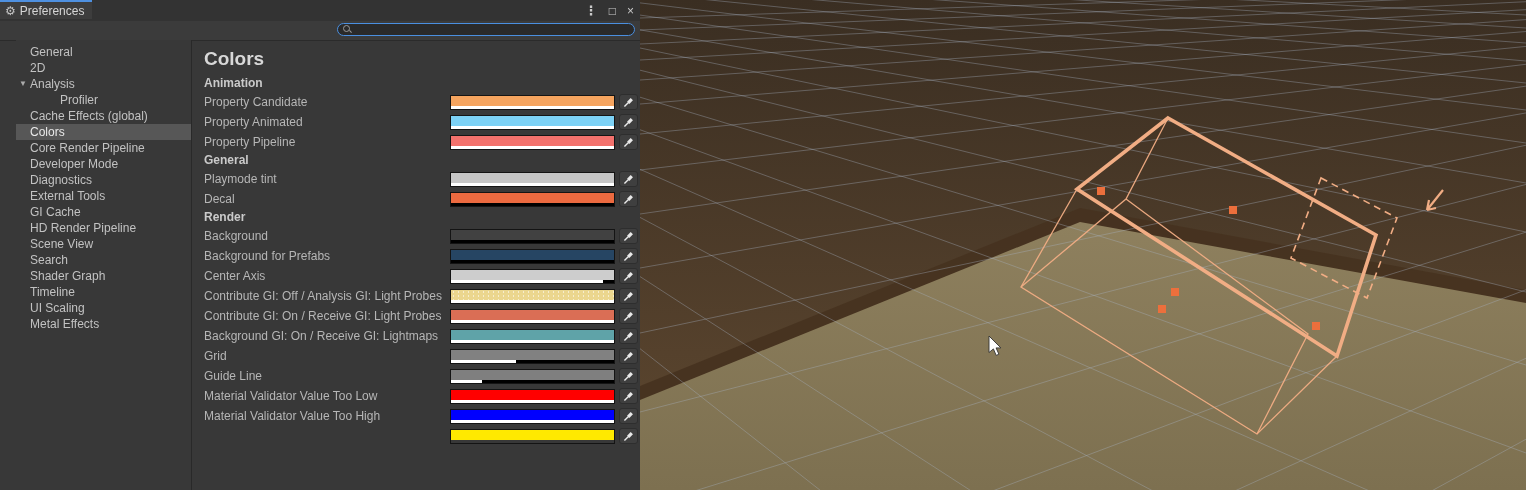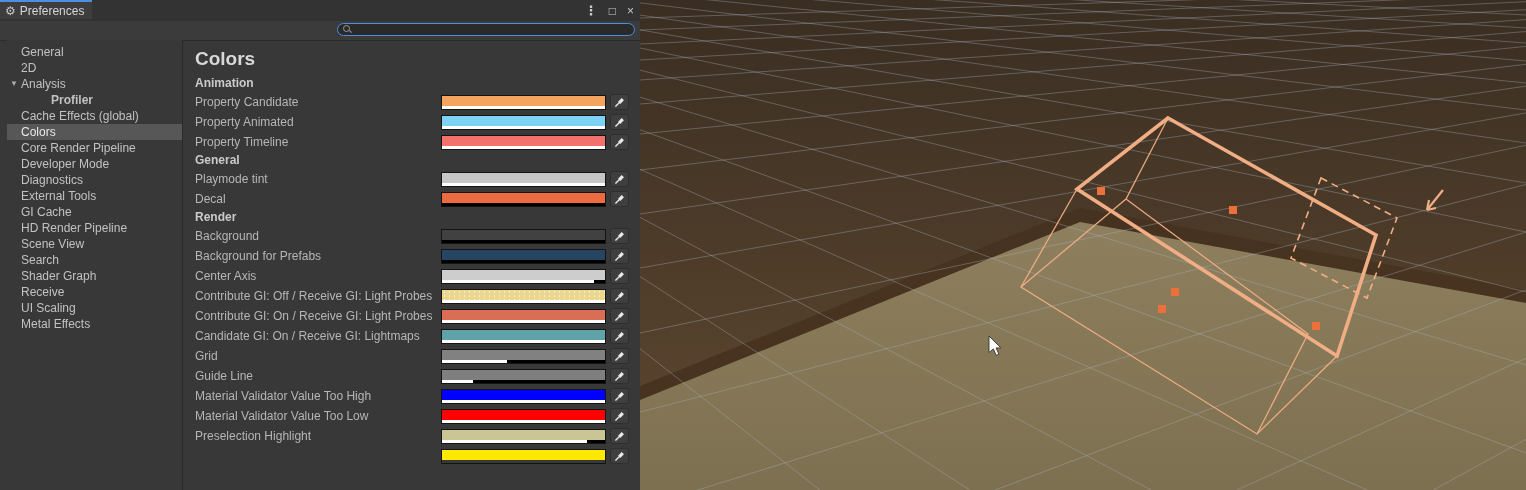--- a/index.html
+++ b/index.html
@@ -15,24 +15,24 @@
   .win-controls{position:absolute;right:6px;top:0;height:21px;display:flex;align-items:center;gap:11px;}
   .wc{color:#c9c9c9;font-size:12px;line-height:1;cursor:default;}
   .wc.menu{font-size:13px;font-weight:bold;}
   .toolbar{position:relative;height:19px;background:#3b3b3b;border-bottom:1px solid #2b2b2b;box-sizing:content-box;}
   .search{position:absolute;left:337px;top:2px;width:298px;height:13px;background:#2a2a2a;
           border:1px solid #4a8fe0;border-radius:8px;display:flex;align-items:center;padding-left:5px;box-sizing:border-box;}
   .mag{position:relative;width:9px;height:9px;}
   .mag::before{content:"";position:absolute;left:0;top:0;width:5px;height:5px;border:1px solid #9a9a9a;border-radius:50%;}
   .mag::after{content:"";position:absolute;left:6px;top:6px;width:3px;height:1px;background:#9a9a9a;transform:rotate(45deg);}
   .search-text{font-size:11px;color:#888;padding-left:4px;}
-  .body{position:absolute;top:40px;left:7px;width:678px;height:450px;display:flex;overflow:hidden;}
+  .body{position:absolute;top:40px;left:16px;width:678px;height:450px;display:flex;overflow:hidden;}
   .sidebar{width:176px;flex:0 0 176px;border-right:1px solid #292929;padding-top:4px;box-sizing:border-box;background:#383838;}
   .side-item{position:relative;height:16px;line-height:16px;font-size:12px;color:#c2c2c2;padding-left:14px;white-space:nowrap;}
-  .side-item.child{padding-left:44px;font-weight:bold;}
+  .side-item.child{padding-left:44px;}
   .side-item.selected{background:#575757;color:#e9e9e9;}
   .fold{position:absolute;left:3px;top:4px;font-size:8px;color:#ababab;line-height:1;}
   .content{flex:1;position:relative;overflow:hidden;}
   .panel-title{margin:8px 0 0 12px;height:27px;font-size:19px;font-weight:bold;color:#d8d8d8;}
   .hdr{height:17px;line-height:17px;padding-left:12px;font-size:12px;font-weight:bold;color:#cacaca;white-space:nowrap;}
   .crow{height:20px;display:flex;align-items:center;padding-left:12px;}
   .crow .lbl{flex:0 0 246px;width:246px;font-size:12px;color:#b6b6b6;white-space:nowrap;overflow:hidden;}
   .swatch{flex:0 0 163px;width:163px;height:13px;border:1px solid #141414;position:relative;}
   .sc{height:10px;width:100%;}
   .sc.dots{background-image:radial-gradient(rgba(255,255,255,0.55) 0.8px, transparent 1px);background-size:5px 4px;}
@@ -80,21 +80,21 @@
           <div class="side-item selected"><span>Colors</span></div>
           <div class="side-item"><span>Core Render Pipeline</span></div>
           <div class="side-item"><span>Developer Mode</span></div>
           <div class="side-item"><span>Diagnostics</span></div>
           <div class="side-item"><span>External Tools</span></div>
           <div class="side-item"><span>GI Cache</span></div>
           <div class="side-item"><span>HD Render Pipeline</span></div>
           <div class="side-item"><span>Scene View</span></div>
           <div class="side-item"><span>Search</span></div>
           <div class="side-item"><span>Shader Graph</span></div>
-          <div class="side-item"><span>Receive</span></div>
+          <div class="side-item"><span>Timeline</span></div>
           <div class="side-item"><span>UI Scaling</span></div>
           <div class="side-item"><span>Metal Effects</span></div>
         </div>
       <div class="content">
         <div class="panel-title">Colors</div>
         <div id="rows">
             <div class="hdr">Animation</div>
             <div class="crow">
               <div class="lbl">Property Candidate</div>
               <div class="swatch">
@@ -119,21 +119,21 @@
                 </div>
               </div>
               <div class="dropper">
                 <svg width="13" height="13">
                   <path d="M2.4 10.6 L7 6" stroke="#e9e9e9" stroke-width="1.4" fill="none"></path>
                   <path d="M6.2 6.8 L9.8 3.2" stroke="#e9e9e9" stroke-width="3.2" fill="none"></path>
                 </svg>
               </div>
             </div>
             <div class="crow">
-              <div class="lbl">Property Timeline</div>
+              <div class="lbl">Property Pipeline</div>
               <div class="swatch">
                 <div class="sc" style="background-color: rgb(243, 113, 108);"></div>
                 <div class="sa">
                   <div class="sa-f" style="width: 100%;"></div>
                 </div>
               </div>
               <div class="dropper">
                 <svg width="13" height="13">
                   <path d="M2.4 10.6 L7 6" stroke="#e9e9e9" stroke-width="1.4" fill="none"></path>
                   <path d="M6.2 6.8 L9.8 3.2" stroke="#e9e9e9" stroke-width="3.2" fill="none"></path>
@@ -211,21 +211,21 @@
                 </div>
               </div>
               <div class="dropper">
                 <svg width="13" height="13">
                   <path d="M2.4 10.6 L7 6" stroke="#e9e9e9" stroke-width="1.4" fill="none"></path>
                   <path d="M6.2 6.8 L9.8 3.2" stroke="#e9e9e9" stroke-width="3.2" fill="none"></path>
                 </svg>
               </div>
             </div>
             <div class="crow">
-              <div class="lbl">Contribute GI: Off / Receive GI: Light Probes</div>
+              <div class="lbl">Contribute GI: Off / Analysis GI: Light Probes</div>
               <div class="swatch">
                 <div class="sc dots" style="background-color: rgb(235, 214, 142);"></div>
                 <div class="sa">
                   <div class="sa-f" style="width: 100%;"></div>
                 </div>
               </div>
               <div class="dropper">
                 <svg width="13" height="13">
                   <path d="M2.4 10.6 L7 6" stroke="#e9e9e9" stroke-width="1.4" fill="none"></path>
                   <path d="M6.2 6.8 L9.8 3.2" stroke="#e9e9e9" stroke-width="3.2" fill="none"></path>
@@ -241,21 +241,21 @@
                 </div>
               </div>
               <div class="dropper">
                 <svg width="13" height="13">
                   <path d="M2.4 10.6 L7 6" stroke="#e9e9e9" stroke-width="1.4" fill="none"></path>
                   <path d="M6.2 6.8 L9.8 3.2" stroke="#e9e9e9" stroke-width="3.2" fill="none"></path>
                 </svg>
               </div>
             </div>
             <div class="crow">
-              <div class="lbl">Candidate GI: On / Receive GI: Lightmaps</div>
+              <div class="lbl">Background GI: On / Receive GI: Lightmaps</div>
               <div class="swatch">
                 <div class="sc" style="background-color: rgb(95, 163, 168);"></div>
                 <div class="sa">
                   <div class="sa-f" style="width: 100%;"></div>
                 </div>
               </div>
               <div class="dropper">
                 <svg width="13" height="13">
                   <path d="M2.4 10.6 L7 6" stroke="#e9e9e9" stroke-width="1.4" fill="none"></path>
                   <path d="M6.2 6.8 L9.8 3.2" stroke="#e9e9e9" stroke-width="3.2" fill="none"></path>
@@ -286,55 +286,40 @@
                 </div>
               </div>
               <div class="dropper">
                 <svg width="13" height="13">
                   <path d="M2.4 10.6 L7 6" stroke="#e9e9e9" stroke-width="1.4" fill="none"></path>
                   <path d="M6.2 6.8 L9.8 3.2" stroke="#e9e9e9" stroke-width="3.2" fill="none"></path>
                 </svg>
               </div>
             </div>
             <div class="crow">
+              <div class="lbl">Material Validator Value Too Low</div>
+              <div class="swatch">
+                <div class="sc" style="background-color: rgb(255, 0, 0);"></div>
+                <div class="sa">
+                  <div class="sa-f" style="width: 100%;"></div>
+                </div>
+              </div>
+              <div class="dropper">
+                <svg width="13" height="13">
+                  <path d="M2.4 10.6 L7 6" stroke="#e9e9e9" stroke-width="1.4" fill="none"></path>
+                  <path d="M6.2 6.8 L9.8 3.2" stroke="#e9e9e9" stroke-width="3.2" fill="none"></path>
+                </svg>
+              </div>
+            </div>
+            <div class="crow">
               <div class="lbl">Material Validator Value Too High</div>
               <div class="swatch">
                 <div class="sc" style="background-color: rgb(0, 0, 255);"></div>
                 <div class="sa">
                   <div class="sa-f" style="width: 100%;"></div>
-                </div>
-              </div>
-              <div class="dropper">
-                <svg width="13" height="13">
-                  <path d="M2.4 10.6 L7 6" stroke="#e9e9e9" stroke-width="1.4" fill="none"></path>
-                  <path d="M6.2 6.8 L9.8 3.2" stroke="#e9e9e9" stroke-width="3.2" fill="none"></path>
-                </svg>
-              </div>
-            </div>
-            <div class="crow">
-              <div class="lbl">Material Validator Value Too Low</div>
-              <div class="swatch">
-                <div class="sc" style="background-color: rgb(255, 0, 0);"></div>
-                <div class="sa">
-                  <div class="sa-f" style="width: 100%;"></div>
-                </div>
-              </div>
-              <div class="dropper">
-                <svg width="13" height="13">
-                  <path d="M2.4 10.6 L7 6" stroke="#e9e9e9" stroke-width="1.4" fill="none"></path>
-                  <path d="M6.2 6.8 L9.8 3.2" stroke="#e9e9e9" stroke-width="3.2" fill="none"></path>
-                </svg>
-              </div>
-            </div>
-            <div class="crow">
-              <div class="lbl">Preselection Highlight</div>
-              <div class="swatch">
-                <div class="sc" style="background-color: rgb(201, 197, 148);"></div>
-                <div class="sa">
-                  <div class="sa-f" style="width: 89%;"></div>
                 </div>
               </div>
               <div class="dropper">
                 <svg width="13" height="13">
                   <path d="M2.4 10.6 L7 6" stroke="#e9e9e9" stroke-width="1.4" fill="none"></path>
                   <path d="M6.2 6.8 L9.8 3.2" stroke="#e9e9e9" stroke-width="3.2" fill="none"></path>
                 </svg>
               </div>
             </div>
             <div class="crow">

